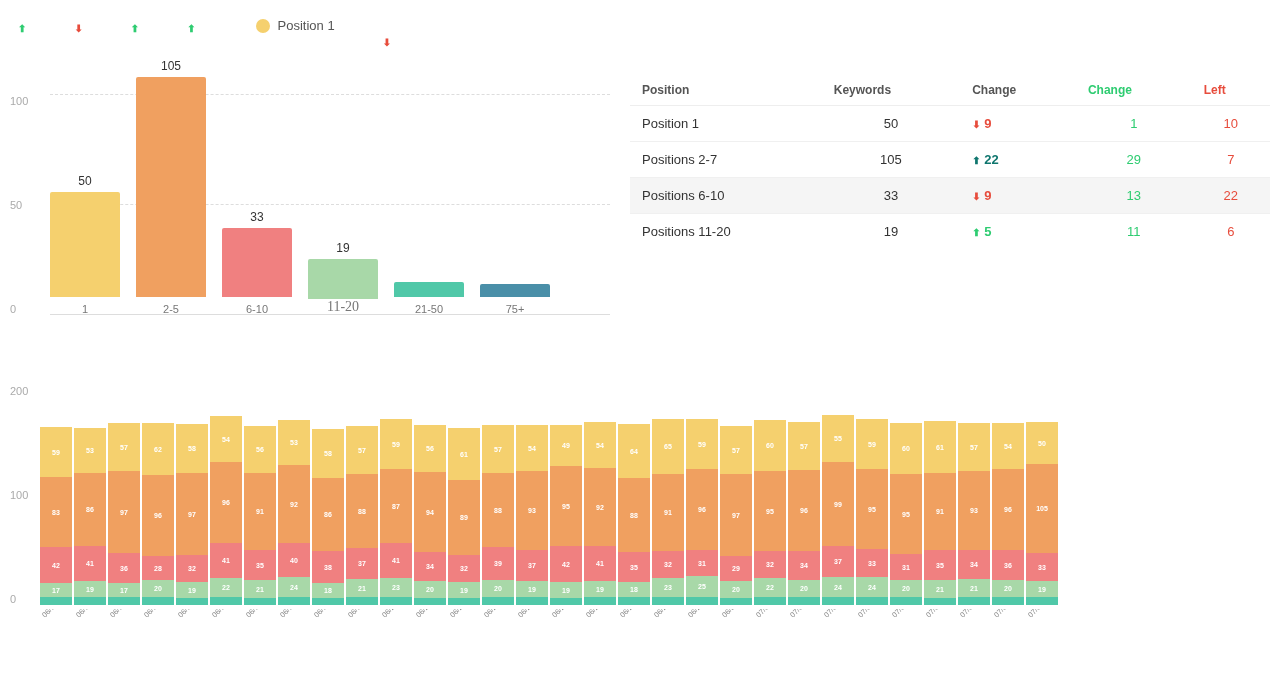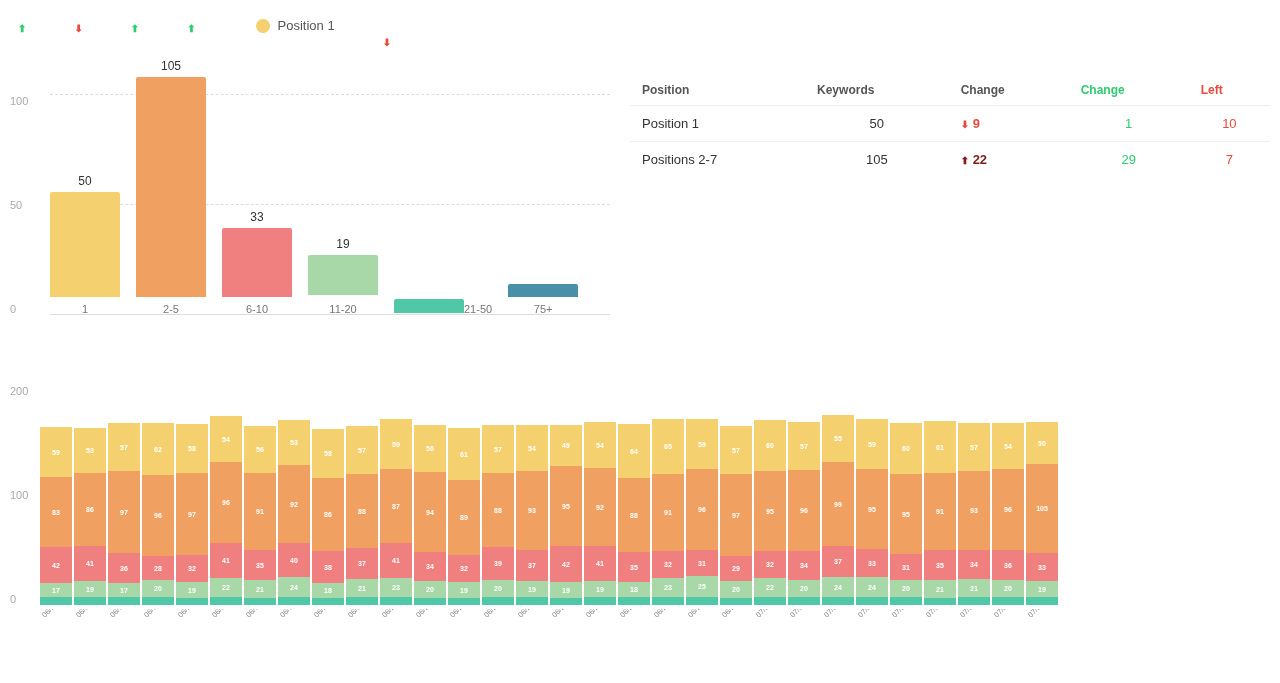--- a/index.html
+++ b/index.html
@@ -124,23 +124,23 @@
           <div style="display: flex; flex-direction: column; align-items: center;">
             <div style="width: 70px; height: 69.1429px; background: rgb(240, 128, 128); position: relative; border-radius: 2px 2px 0px 0px;">
               <div style="position: absolute; top: -18px; left: 0px; right: 0px; text-align: center; font-size: 12px; color: rgb(51, 51, 51);">33</div>
             </div>
             <div style="font-size: 11px; color: rgb(119, 119, 119); margin-top: 6px;">6-10</div>
           </div>
           <div style="display: flex; flex-direction: column; align-items: center;">
             <div style="width: 70px; height: 39.8095px; background: rgb(168, 216, 168); position: relative; border-radius: 2px 2px 0px 0px;">
               <div style="position: absolute; top: -18px; left: 0px; right: 0px; text-align: center; font-size: 12px; color: rgb(51, 51, 51);">19</div>
             </div>
-            <div style="font-size: 11px; color: rgb(119, 119, 119); margin-top: 8px;">11-20</div>
-          </div>
-          <div style="display: flex; flex-direction: row; align-items: center;">
+            <div style="font-size: 14px; color: rgb(119, 119, 119); margin-top: 0; font-family: Liberation Serif, serif;">11-20</div>
+          </div>
+          <div style="display: flex; flex-direction: column; align-items: center;">
             <div style="width: 70px; height: 14.6667px; background: rgb(80, 200, 168); position: relative; border-radius: 2px 2px 0px 0px;"></div>
             <div style="font-size: 11px; color: rgb(119, 119, 119); margin-top: 6px;">21-50</div>
           </div>
           <div style="display: flex; flex-direction: column; align-items: center;">
             <div style="width: 70px; height: 12.5714px; background: rgb(74, 143, 168); position: relative; border-radius: 2px 2px 0px 0px;"></div>
             <div style="font-size: 11px; color: rgb(119, 119, 119); margin-top: 6px;">75+</div>
           </div>
         </div>
     </div>
   </div>
@@ -160,23 +160,37 @@
       <tr>
       <td>Position 1</td>
       <td style="text-align:center;">50</td>
       <td class="td-change" style="color:#e74c3c;"><span style="font-size:10px;">⬇</span> 9</td>
       <td style="color:#2ecc71;text-align:center;">1</td>
       <td style="color:#e74c3c;text-align:center;">10</td>
     </tr>
           <tr>
       <td>Positions 2-7</td>
       <td style="text-align:center;">105</td>
-      <td class="td-change" style="color:#7f1d1d;"><span style="font-size:10px;">⬆</span> 22</td>
+      <td class="td-change" style="color:#0f766e;"><span style="font-size:10px;">⬆</span> 22</td>
       <td style="color:#2ecc71;text-align:center;">29</td>
       <td style="color:#e74c3c;text-align:center;">7</td>
+    </tr>
+          <tr style="background: rgb(245, 245, 245);">
+      <td>Positions 6-10</td>
+      <td style="text-align:center;">33</td>
+      <td class="td-change" style="color:#e74c3c;"><span style="font-size:10px;">⬇</span> 9</td>
+      <td style="color:#2ecc71;text-align:center;">13</td>
+      <td style="color:#e74c3c;text-align:center;">22</td>
+    </tr>
+          <tr>
+      <td>Positions 11-20</td>
+      <td style="text-align:center;">19</td>
+      <td class="td-change" style="color:#2ecc71;"><span style="font-size:10px;">⬆</span> 5</td>
+      <td style="color:#2ecc71;text-align:center;">11</td>
+      <td style="color:#e74c3c;text-align:center;">6</td>
     </tr>
         </tbody>
     </table>
   </div>
 </div>
 
 <div class="stacked-section">
   <div style="position:relative;">
 
     <div style="position:absolute;left:0;top:0;height:220px;display:flex;flex-direction:column-reverse;justify-content:space-between;">

